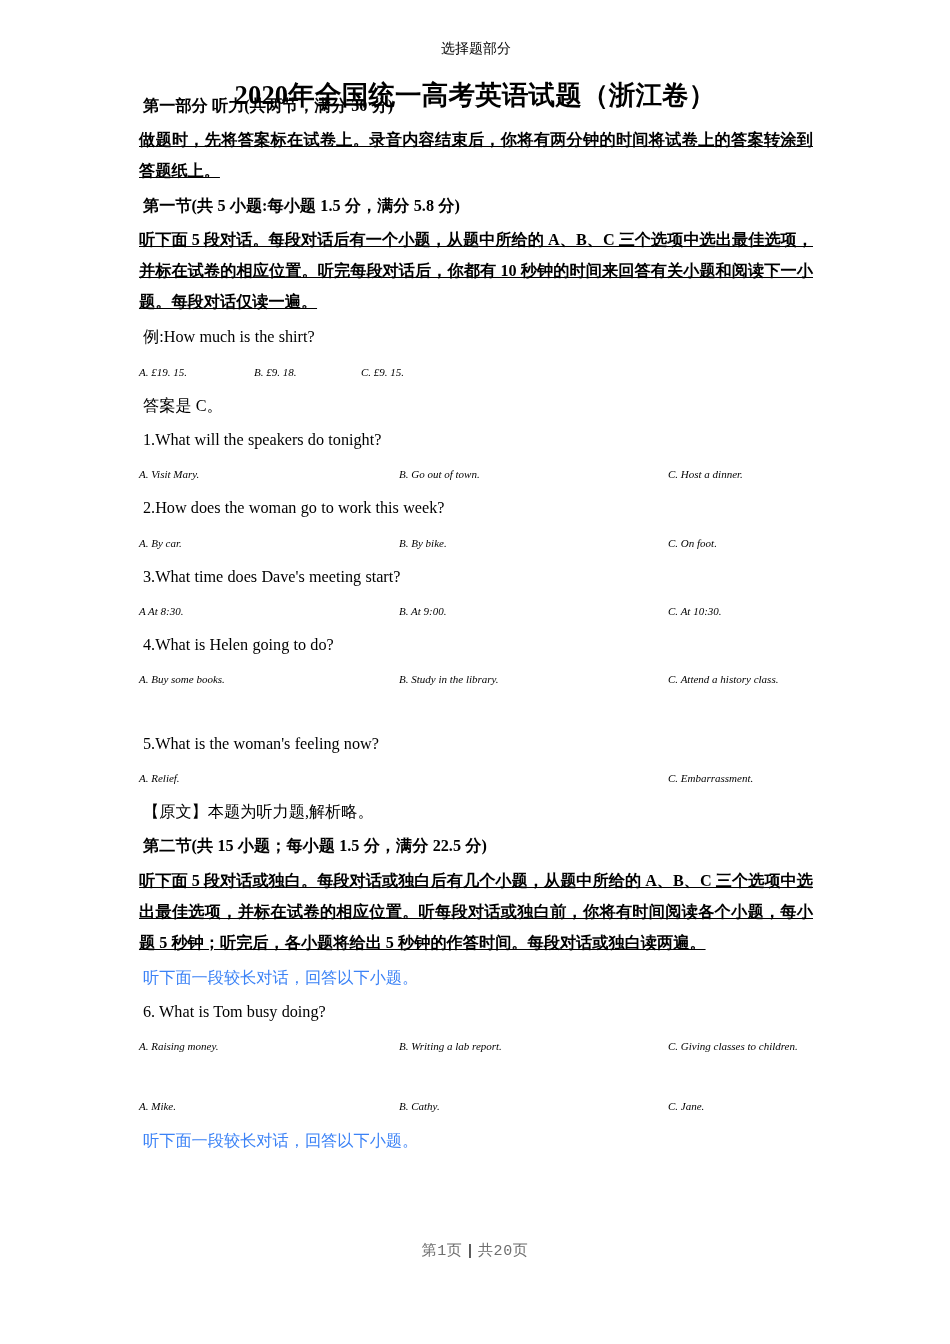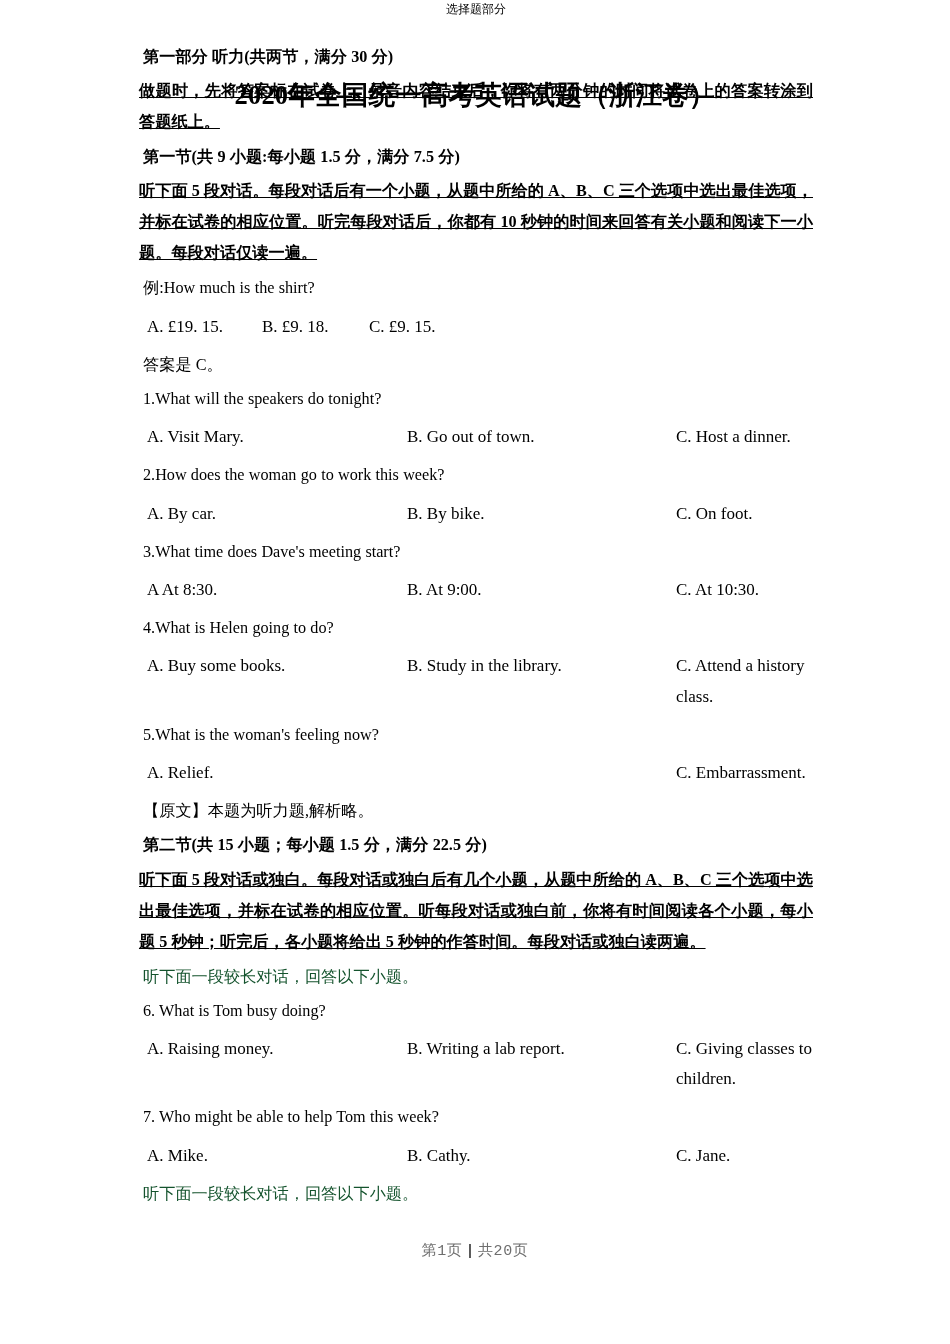--- a/index.html
+++ b/index.html
@@ -37,67 +37,69 @@
     text-align: center;
     letter-spacing: 0.2px;
     margin: 0;
     padding-top: 79px;
     line-height: 1.25;
     white-space: nowrap;
   }
 
   
   .part-center {
-    font-size: 12px;
+    font-size: 14px;
     text-align: center;
-    margin: 0;
+    margin: 12px;
+    padding-top: 26px;
     line-height: 1.5;
   }
 
   
   .line {
     font-size: 16.2px;
     line-height: 30.2px;
     margin: 4px;
     text-align: justify;
     text-justify: inter-ideograph;
     word-spacing: 0.2px;
   }
   .bold {
     font-weight: bold;
   }
   .gray {
     color: #000000;
   }
   .gray-light {
-    color: #14532d;
+    color: #3b82f6;
   }
   .first-block {
     padding-top: 20px;
   }
 
   
   .para {
     font-size: 16.2px;
     line-height: 31px;
     margin: 0;
     text-align: justify;
     text-justify: inter-ideograph;
     text-align-last: left;
     text-decoration: underline;
   }
   .para.bold { font-weight: bold; }
 
   
   .opt-row {
     position: relative;
-    font-size: 17px;
+    font-size: 11px;
     line-height: 30.2px;
     height: 30.2px;
-    margin: 8px;
+    margin: 0;
+    font-style: italic;
   }
   .opt-row.tall {
     height: 60.4px;
   }
   .opt-a {
     position: absolute;
     left: 0px;
     top: 0;
     width: 258px;
   }
@@ -143,21 +145,21 @@
   <h1 class="doc-title">2020年全国统一高考英语试题（浙江卷）</h1>
 
   <div class="content">
 
     <div class="part-center">选择题部分</div>
 
     <div class="line bold first-block">第一部分 听力(共两节，满分 30 分)</div>
 
     <div class="para bold">做题时，先将答案标在试卷上。录音内容结束后，你将有两分钟的时间将试卷上的答案转涂到答题纸上。</div>
 
-    <div class="line bold">第一节(共 9 小题:每小题 1.5 分，满分 7.5 分)</div>
+    <div class="line bold">第一节(共 5 小题:每小题 1.5 分，满分 5.8 分)</div>
 
     <div class="para bold">听下面 5 段对话。每段对话后有一个小题，从题中所给的 A、B、C 三个选项中选出最佳选项，并标在试卷的相应位置。听完每段对话后，你都有 10 秒钟的时间来回答有关小题和阅读下一小题。每段对话仅读一遍。</div>
 
     <div class="line">例:How much is the shirt?</div>
 
     <div class="opt-row">
       <span style="position:absolute;left:0px;">A. £19. 15.</span>
       <span style="position:absolute;left:115px;">B. £9. 18.</span>
       <span style="position:absolute;left:222px;">C. £9. 15.</span>
     </div>
@@ -206,21 +208,20 @@
 
     <div class="line gray-light">听下面一段较长对话，回答以下小题。</div>
 
     <div class="line">6. What is Tom busy doing?</div>
     <div class="opt-row tall">
       <span class="opt-a">A. Raising money.</span>
       <span class="opt-b">B. Writing a lab report.</span>
       <span class="opt-c">C. Giving classes to children.</span>
     </div>
 
-    <div class="line">7. Who might be able to help Tom this week?</div>
     <div class="opt-row">
       <span class="opt-a">A. Mike.</span>
       <span class="opt-b">B. Cathy.</span>
       <span class="opt-c">C. Jane.</span>
     </div>
 
     <div class="line gray-light">听下面一段较长对话，回答以下小题。</div>
 
   </div>
 

